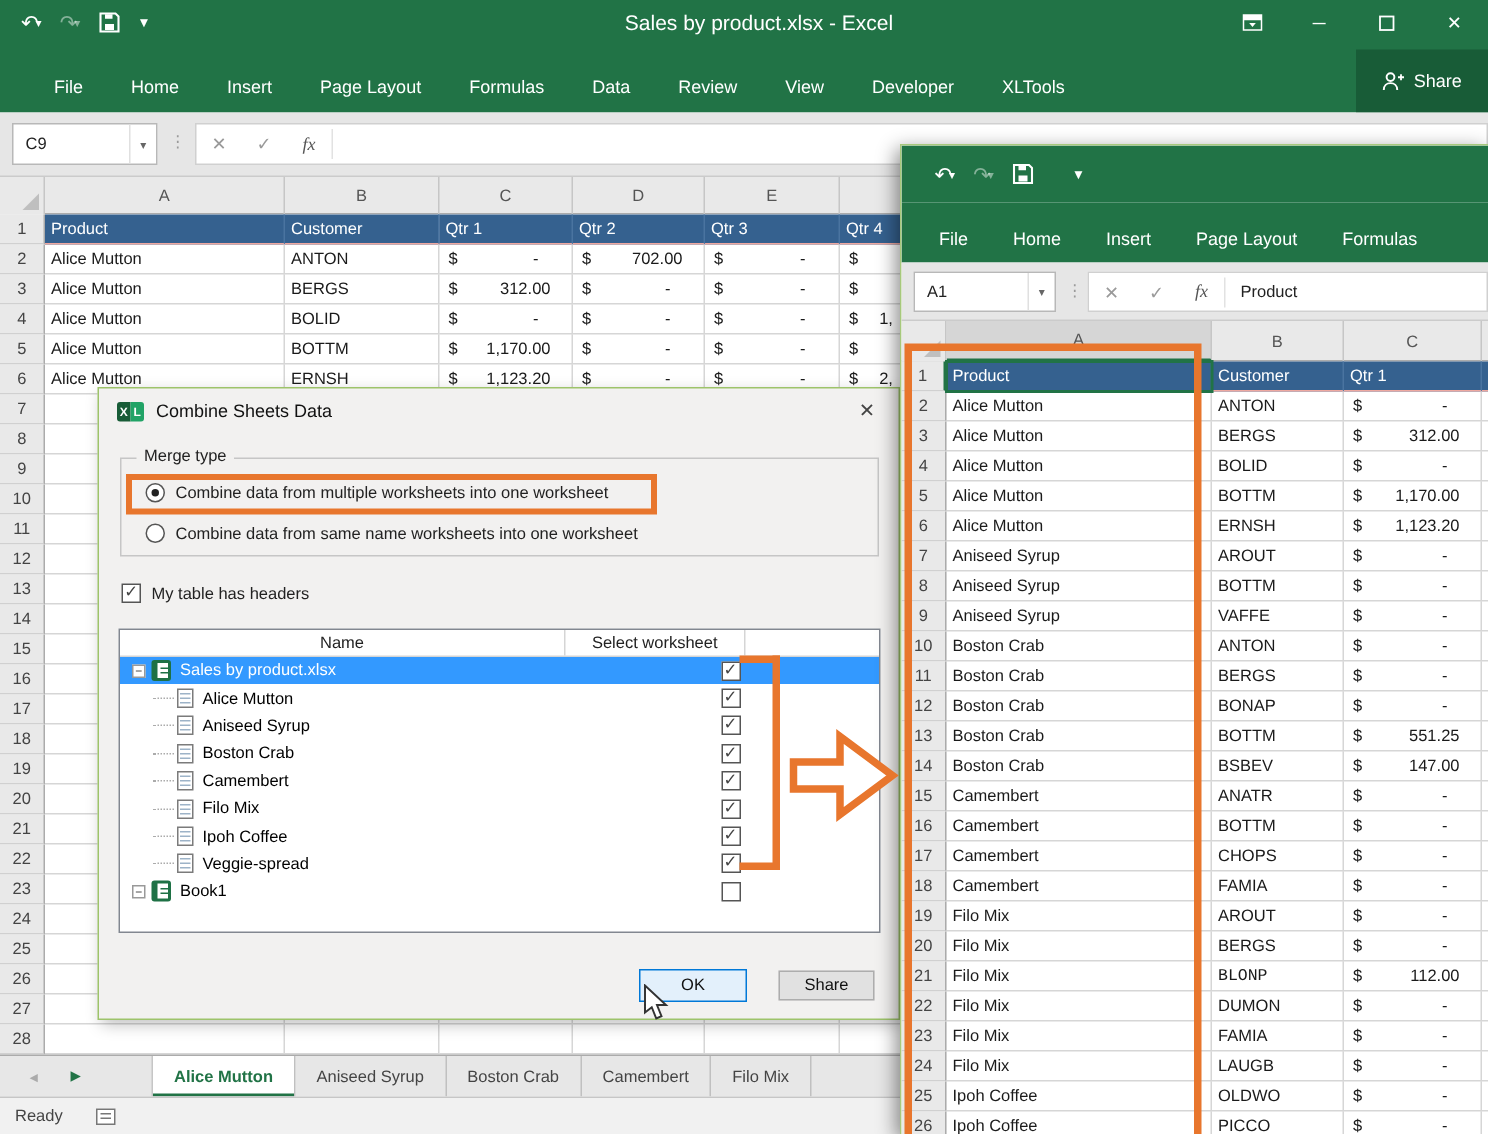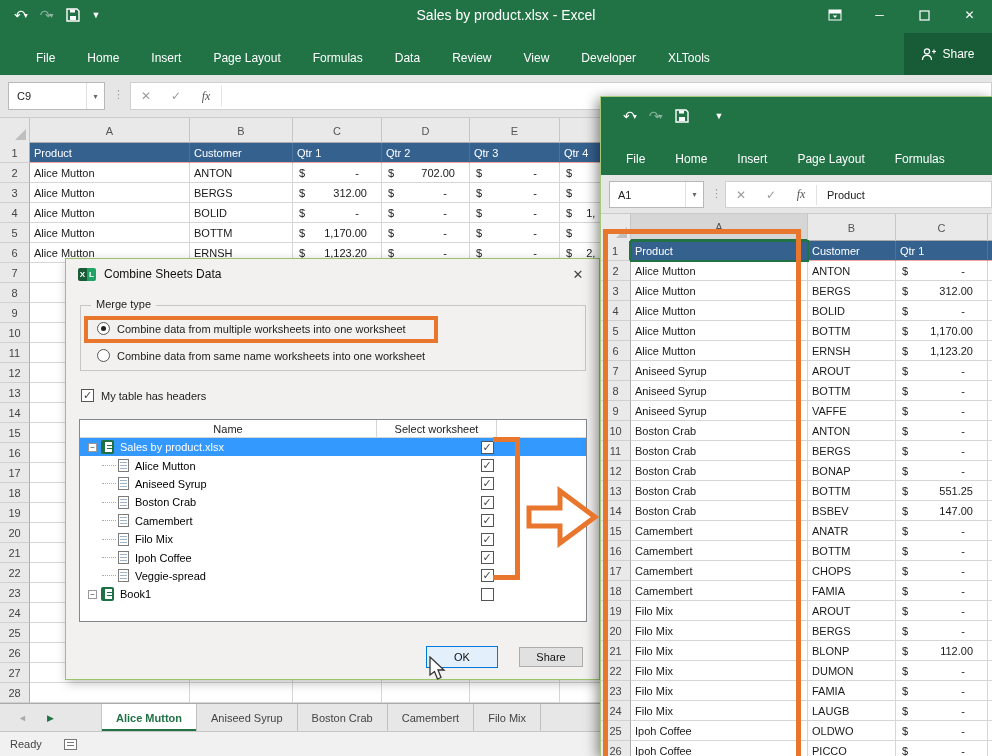--- a/index.html
+++ b/index.html
@@ -930,21 +930,21 @@
           <div class="cell" style="width: 88px;">BERGS</div>
           <div class="cell cur" style="width: 92px;">
             <span>$</span>
             <span class="v dash">-</span>
           </div>
           <div class="cell" style="flex: 1 1 0%; border-right: none;"></div>
         </div>
         <div class="grow">
           <div class="rn">21</div>
           <div class="cell" style="width: 177px;">Filo Mix</div>
-          <div class="cell" style="width: 88px;">BLONP</div>
+          <div class="cell" style="width: 88px; font-family: Liberation Mono, monospace;">BLONP</div>
           <div class="cell cur" style="width: 92px;">
             <span>$</span>
             <span class="v">112.00</span>
           </div>
           <div class="cell" style="flex: 1 1 0%; border-right: none;"></div>
         </div>
         <div class="grow">
           <div class="rn">22</div>
           <div class="cell" style="width: 177px;">Filo Mix</div>
           <div class="cell" style="width: 88px;">DUMON</div>

